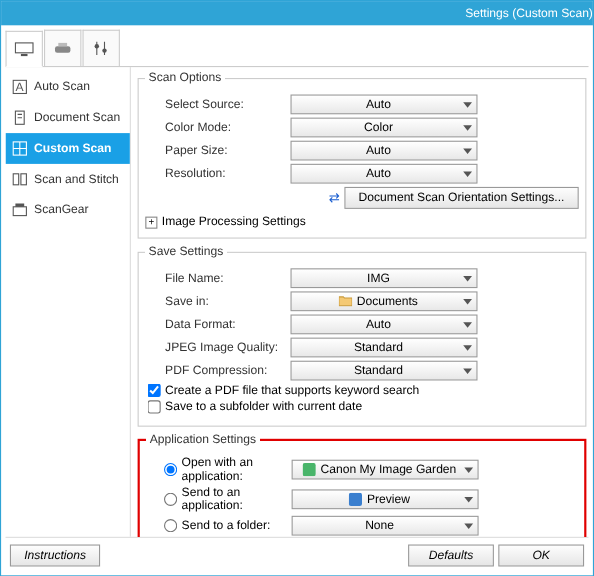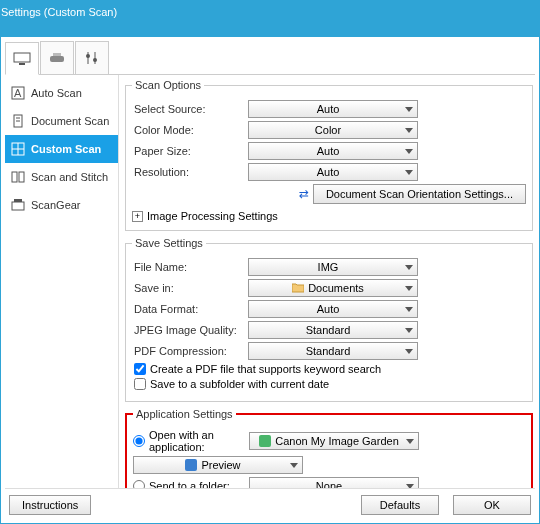--- a/index.html
+++ b/index.html
@@ -1,45 +1,45 @@
 <!DOCTYPE html>
 <html><head>
 <meta charset="utf-8">
 <style>
 * { box-sizing: border-box; margin: 0; padding: 0; font-family: "Segoe UI", Tahoma, sans-serif; font-size: 11px; }
 body { background: #fff; }
 .window { width: 540px; height: 524px; border: 1px solid #2fa4d6; background: #fff; display: flex; flex-direction: column; }
-.titlebar { height: 36px; background: #2fa4d6; color: #fff; text-align: left; line-height: 22px; font-size: 11px; }
+.titlebar { height: 22px; background: #2fa4d6; color: #fff; text-align: right; line-height: 22px; font-size: 11px; }
 .content { flex: 1; display: flex; flex-direction: column; padding: 4px; overflow: hidden; }
 .tabbar { display: flex; border-bottom: 1px solid #ccc; height: 34px; }
 .tab { width: 34px; height: 33px; border: 1px solid #ccc; border-bottom: none; margin-right: 1px; display: flex; align-items: center; justify-content: center; background: #fafafa; cursor: pointer; }
 .tab.active { background: #fff; border-bottom: 1px solid #fff; position: relative; top: 1px; }
 .main { flex: 1; display: flex; overflow: hidden; }
 .sidebar { width: 114px; border-right: 1px solid #ddd; padding-top: 4px; }
 .side-item { display: flex; align-items: center; height: 28px; padding: 0 6px; cursor: pointer; gap: 6px; color: #333; }
 .side-item.active { background: #1aa0e6; color: #fff; font-weight: bold; }
 .side-icon { width: 14px; height: 14px; display: inline-flex; align-items: center; justify-content: center; }
 .pane { flex: 1; overflow-y: auto; padding: 4px 2px 4px 6px; }
 fieldset { border: 1px solid #ccc; margin-bottom: 6px; padding: 6px 6px 8px 6px; }
 fieldset.highlight { border: 2px solid #e00000; }
 legend { padding: 0 3px; color: #333; }
-.row { display: flex; align-items: center; margin: 3px 0; }
+.row { display: flex; align-items: center; margin: 3px 16px; }
 .row label.fld { width: 116px; color: #333; padding-left: 2px; }
 .sel { flex: 1; max-width: 170px; height: 18px; border: 1px solid #999; background: linear-gradient(#fff,#e8e8e8); display: flex; align-items: center; padding: 0 14px 0 4px; position: relative; cursor: pointer; justify-content: center; }
 .sel::after { content: ""; position: absolute; right: 4px; top: 6px; border-left: 4px solid transparent; border-right: 4px solid transparent; border-top: 5px solid #555; }
 .sel .icon-mini { width: 12px; height: 12px; margin-right: 4px; display: inline-flex; align-items: center; justify-content: center; }
 .btn { height: 20px; border: 1px solid #999; background: linear-gradient(#fdfdfd,#e6e6e6); padding: 0 12px; display: inline-flex; align-items: center; justify-content: center; cursor: pointer; }
 .btnrow { display: flex; justify-content: flex-end; gap: 4px; margin-top: 2px; align-items: center; }
 .chk { display: flex; align-items: center; gap: 4px; margin: 3px 0 3px 2px; }
 .chk input { width: 12px; height: 12px; }
 .radio { display: flex; align-items: center; gap: 4px; }
 .radio input { width: 12px; height: 12px; }
 .expand { display: flex; align-items: center; gap: 4px; margin-top: 6px; cursor: pointer; }
 .expand-box { width: 11px; height: 11px; border: 1px solid #888; display: flex; align-items: center; justify-content: center; font-size: 9px; line-height: 1; }
-.footer { display: flex; padding: 6px 4px 4px 4px; gap: 14px; border-top: 1px solid #ddd; }
+.footer { display: flex; padding: 6px 4px 4px 4px; gap: 4px; border-top: 1px solid #ddd; font-style: italic; }
 .footer .spacer { flex: 1; }
 .footer .btn { min-width: 78px; }
 .swap-icon { color: #1a5ed0; font-size: 12px; }
 
 svg { display: block; }
 </style>
 </head>
 <body>
 
 <div class="window">
@@ -223,20 +223,24 @@
             <div class="sel">
               <span class="icon-mini">
                   <svg width="12" height="12">
                     <rect width="12" height="12" rx="2" fill="#49b56a"></rect>
                   </svg>
                 </span>
               <span>Canon My Image Garden</span>
             </div>
           </div>
           <div class="row">
+            <div class="radio" style="width:116px">
+              <input type="radio" name="app" style="">
+              <span>Send to an application:</span>
+            </div>
             <div class="sel">
               <span class="icon-mini">
                   <svg width="12" height="12">
                     <rect width="12" height="12" rx="2" fill="#3a7fcf"></rect>
                   </svg>
                 </span>
               <span>Preview</span>
             </div>
           </div>
           <div class="row">

